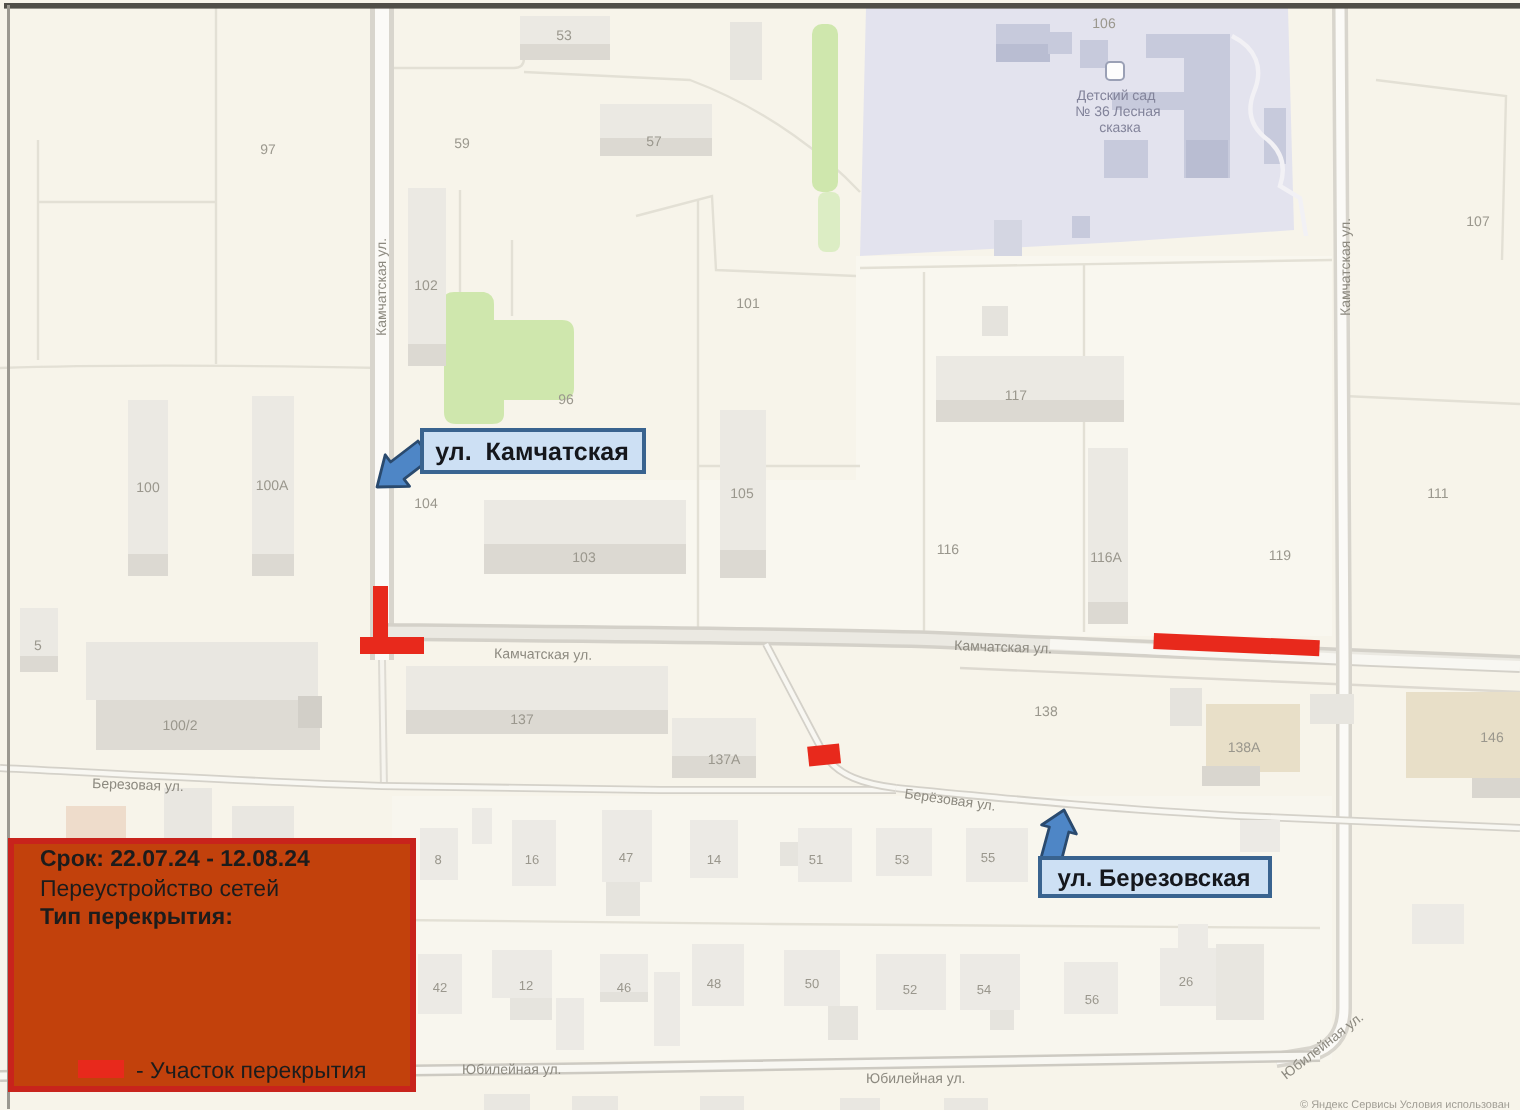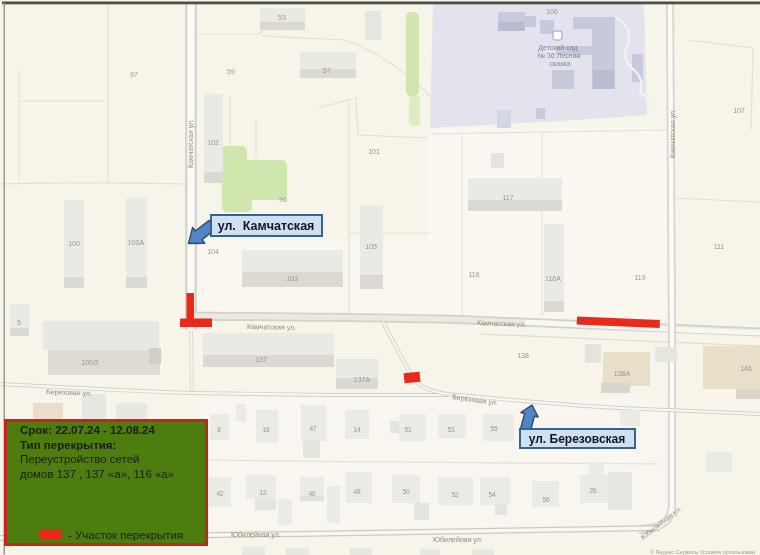--- a/index.html
+++ b/index.html
@@ -1,18 +1,18 @@
 <!DOCTYPE html>
 <html><head>
 <meta charset="utf-8">
 <style>
 html,body{margin:0;padding:0}
 .page{position:relative;width:760px;height:555px;background:#f7f4ea;overflow:hidden;font-family:"Liberation Sans",sans-serif}
 svg{position:absolute;left:0;top:0}
-.info{position:absolute;left:4px;top:419px;width:204px;height:127px;background:#4d7c0f;border:3px solid #c8231c;box-sizing:border-box;padding:1px 0 0 13px;font-size:11.5px;line-height:14.7px;color:#1c1c1c}
+.info{position:absolute;left:4px;top:419px;width:204px;height:127px;background:#c2410c;border:3px solid #c8231c;box-sizing:border-box;padding:1px 0 0 13px;font-size:11.5px;line-height:14.7px;color:#1c1c1c}
 .info b{font-weight:bold}
 .leg{position:absolute;left:0;top:0}
 </style>
 </head>
 <body>
 <div class="page">
 <svg width="760" height="555" viewBox="0 0 760 555">
 
   <rect x="0" y="0" width="760" height="555" fill="#f7f4ea"></rect>
 
@@ -367,22 +367,21 @@
 
   <text x="577" y="443" font-size="12" font-weight="bold" fill="#15171c" text-anchor="middle">ул. Березовская</text>
 
   <rect x="2" y="1.5" width="758" height="2.8" fill="#504e48"></rect>
 
   <rect x="3.5" y="2.5" width="1.5" height="552" fill="#9b9890"></rect>
 </svg>
 
 <div class="info">
   <div><b>Срок: 22.07.24 - 12.08.24</b></div>
+  <div>Переустройство сетей</div>
   <div><b>Тип перекрытия:</b></div>
-  <div>Переустройство сетей</div>
-  <div style="white-space:nowrap">домов 137 , 137 «а», 116 «а»</div>
 </div>
 
 <svg class="leg" width="760" height="555" viewBox="0 0 760 555" style="pointer-events:none">
   <rect x="39" y="530" width="23" height="9" fill="#e8291c"></rect>
   <text x="68" y="539" font-size="11.5" fill="#1c1c1c">- Участок перекрытия</text>
 </svg>
 </div>
 
 </body></html>

